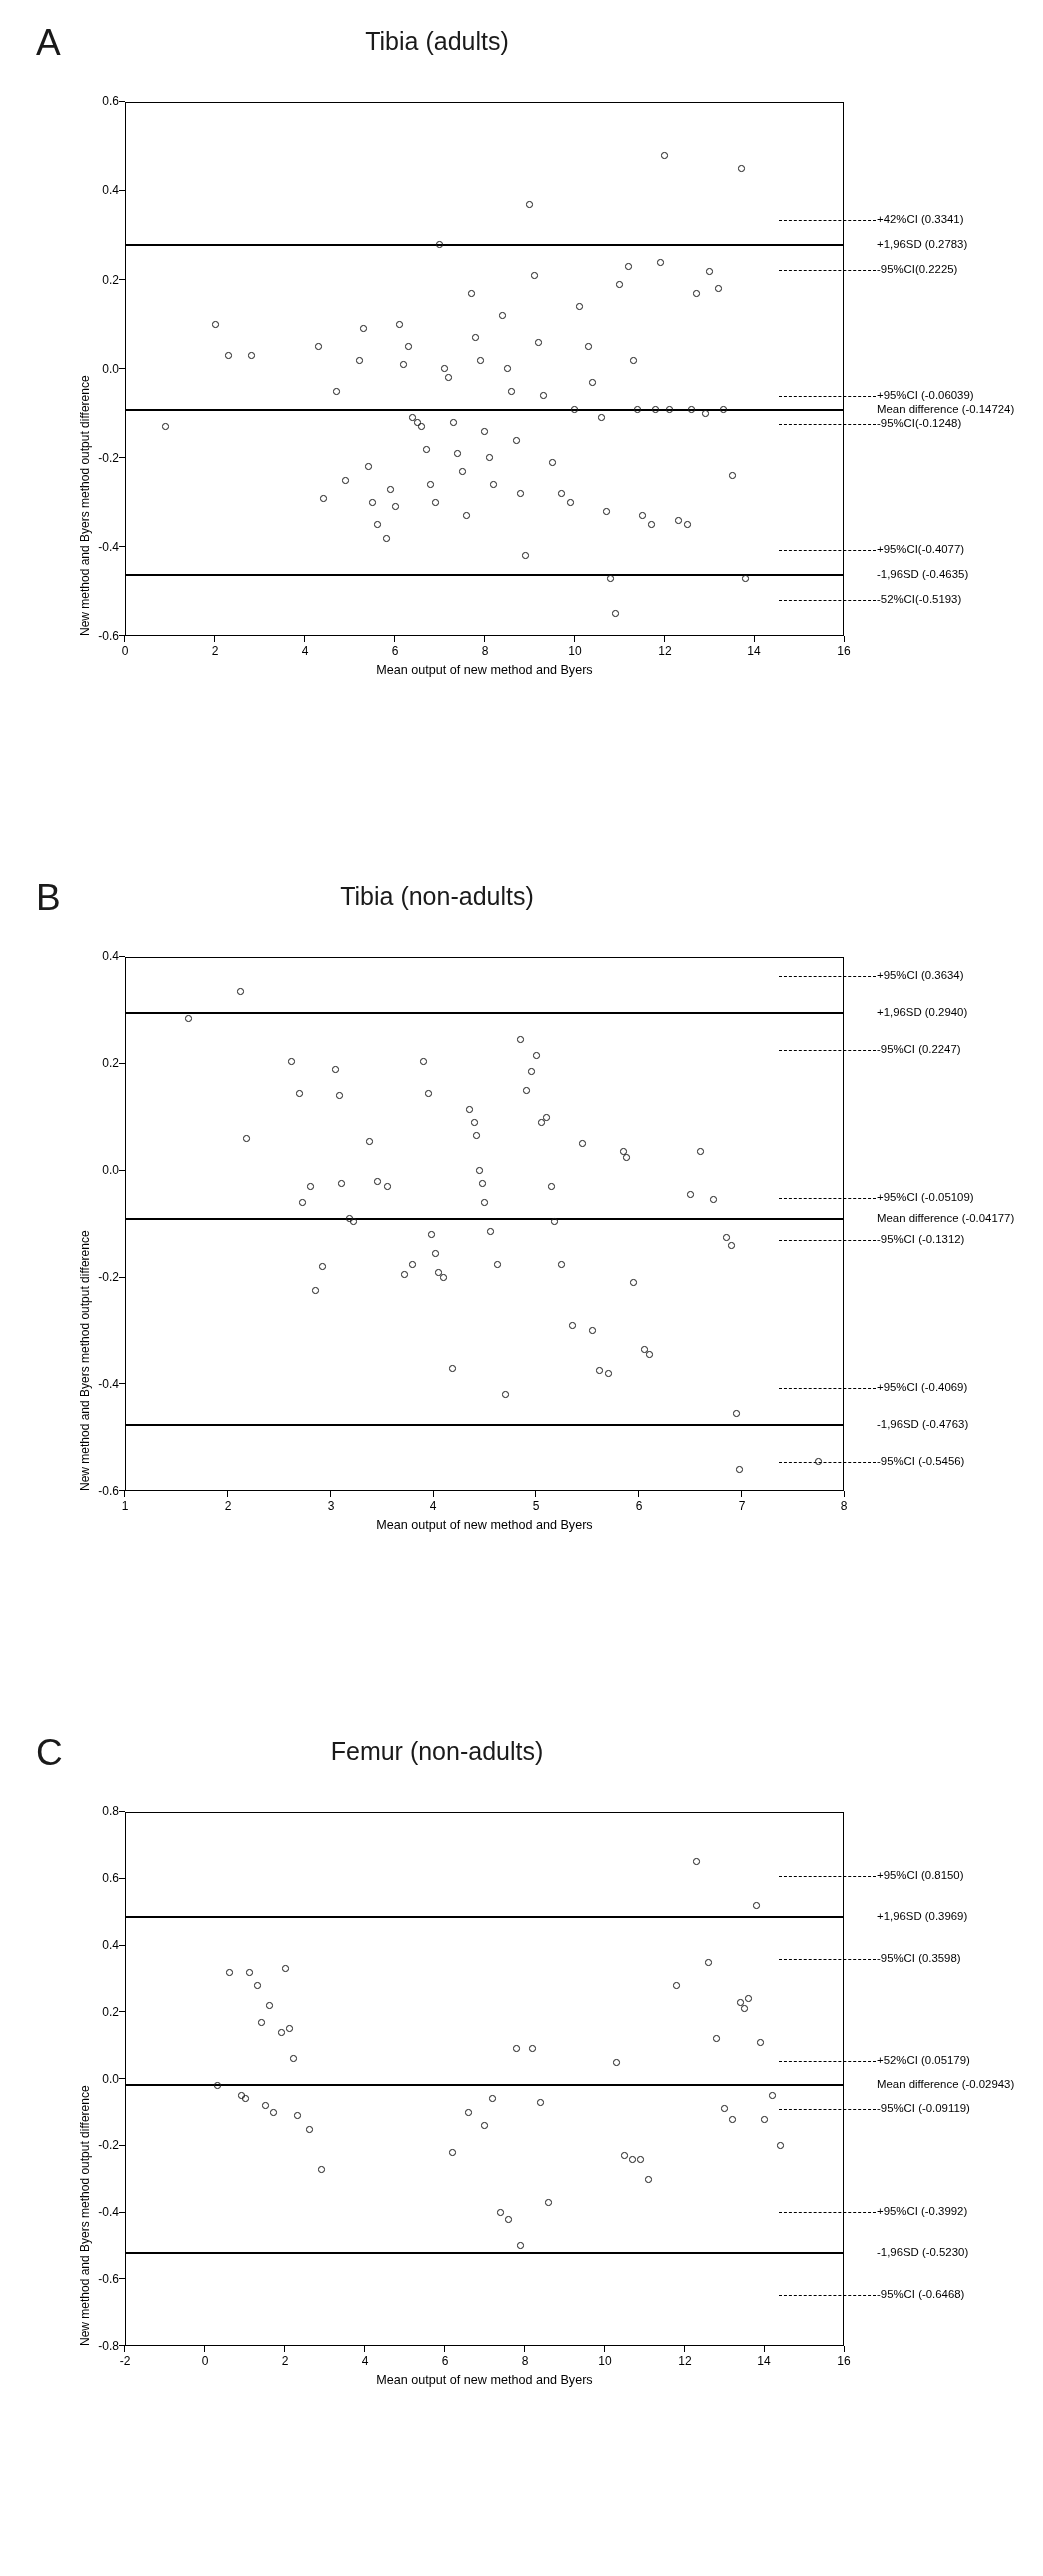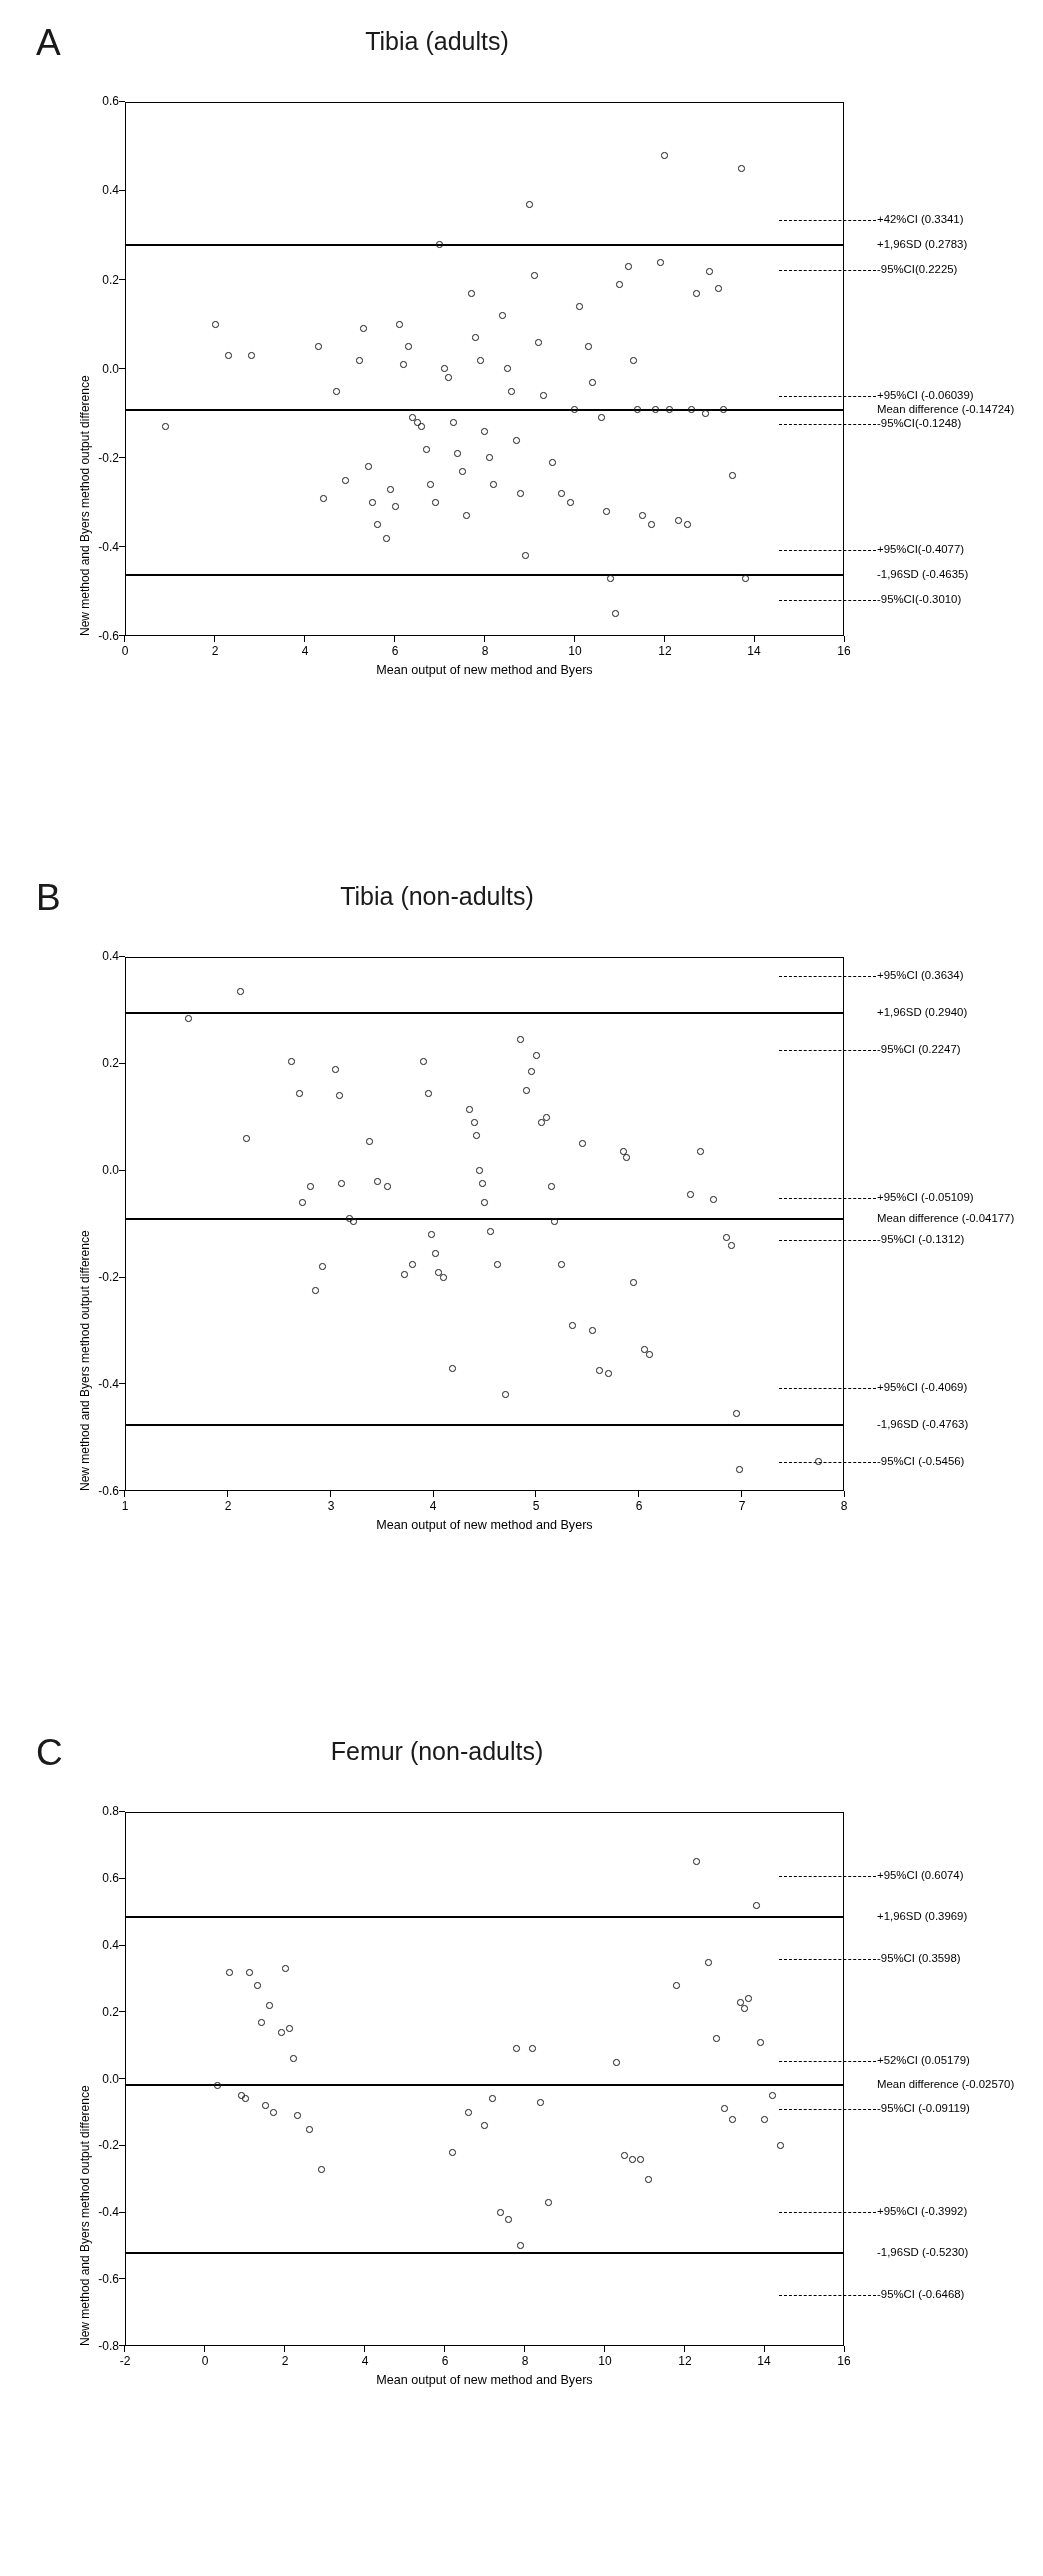--- a/index.html
+++ b/index.html
@@ -170,21 +170,21 @@
       <div class="ann" style="left: 877px; top: 390px;">+95%CI (-0.06039)</div>
       <div class="solid-line" style="left: 125px; width: 719px; top: 409px;"></div>
       <div class="ann" style="left: 877px; top: 404px;">Mean difference (-0.14724)</div>
       <div class="dashed-line" style="left: 779px; width: 97px; top: 424px;"></div>
       <div class="ann" style="left: 877px; top: 418px;">-95%CI(-0.1248)</div>
       <div class="dashed-line" style="left: 779px; width: 97px; top: 550px;"></div>
       <div class="ann" style="left: 877px; top: 544px;">+95%CI(-0.4077)</div>
       <div class="solid-line" style="left: 125px; width: 719px; top: 574px;"></div>
       <div class="ann" style="left: 877px; top: 569px;">-1,96SD (-0.4635)</div>
       <div class="dashed-line" style="left: 779px; width: 97px; top: 600px;"></div>
-      <div class="ann" style="left: 877px; top: 594px;">-95%CI(-0.3010)</div>
+      <div class="ann" style="left: 877px; top: 594px;">-52%CI(-0.5193)</div>
       <div class="pt" style="left: 162px; top: 423px;"></div>
       <div class="pt" style="left: 212px; top: 321px;"></div>
       <div class="pt" style="left: 225px; top: 352px;"></div>
       <div class="pt" style="left: 248px; top: 352px;"></div>
       <div class="pt" style="left: 315px; top: 343px;"></div>
       <div class="pt" style="left: 320px; top: 495px;"></div>
       <div class="pt" style="left: 333px; top: 388px;"></div>
       <div class="pt" style="left: 342px; top: 477px;"></div>
       <div class="pt" style="left: 356px; top: 357px;"></div>
       <div class="pt" style="left: 360px; top: 325px;"></div>
@@ -412,29 +412,29 @@
       <div class="tickmark-x" style="left: 524px; top: 636px;"></div>
       <div class="xtick" style="left: 587px; top: 644px; width: 36px;">10</div>
       <div class="tickmark-x" style="left: 604px; top: 636px;"></div>
       <div class="xtick" style="left: 667px; top: 644px; width: 36px;">12</div>
       <div class="tickmark-x" style="left: 684px; top: 636px;"></div>
       <div class="xtick" style="left: 746px; top: 644px; width: 36px;">14</div>
       <div class="tickmark-x" style="left: 764px; top: 636px;"></div>
       <div class="xtick" style="left: 826px; top: 644px; width: 36px;">16</div>
       <div class="tickmark-x" style="left: 844px; top: 636px;"></div>
       <div class="dashed-line" style="left: 779px; width: 97px; top: 166px;"></div>
-      <div class="ann" style="left: 877px; top: 160px;">+95%CI (0.6074)</div>
+      <div class="ann" style="left: 877px; top: 160px;">+95%CI (0.8150)</div>
       <div class="solid-line" style="left: 125px; width: 719px; top: 206px;"></div>
       <div class="ann" style="left: 877px; top: 201px;">+1,96SD (0.3969)</div>
       <div class="dashed-line" style="left: 779px; width: 97px; top: 249px;"></div>
       <div class="ann" style="left: 877px; top: 243px;">-95%CI (0.3598)</div>
       <div class="dashed-line" style="left: 779px; width: 97px; top: 351px;"></div>
       <div class="ann" style="left: 877px; top: 345px;">+52%CI (0.05179)</div>
       <div class="solid-line" style="left: 125px; width: 719px; top: 374px;"></div>
-      <div class="ann" style="left: 877px; top: 369px;">Mean difference (-0.02570)</div>
+      <div class="ann" style="left: 877px; top: 369px;">Mean difference (-0.02943)</div>
       <div class="dashed-line" style="left: 779px; width: 97px; top: 399px;"></div>
       <div class="ann" style="left: 877px; top: 393px;">-95%CI (-0.09119)</div>
       <div class="dashed-line" style="left: 779px; width: 97px; top: 502px;"></div>
       <div class="ann" style="left: 877px; top: 496px;">+95%CI (-0.3992)</div>
       <div class="solid-line" style="left: 125px; width: 719px; top: 542px;"></div>
       <div class="ann" style="left: 877px; top: 537px;">-1,96SD (-0.5230)</div>
       <div class="dashed-line" style="left: 779px; width: 97px; top: 585px;"></div>
       <div class="ann" style="left: 877px; top: 579px;">-95%CI (-0.6468)</div>
       <div class="pt" style="left: 214px; top: 372px;"></div>
       <div class="pt" style="left: 226px; top: 259px;"></div>

